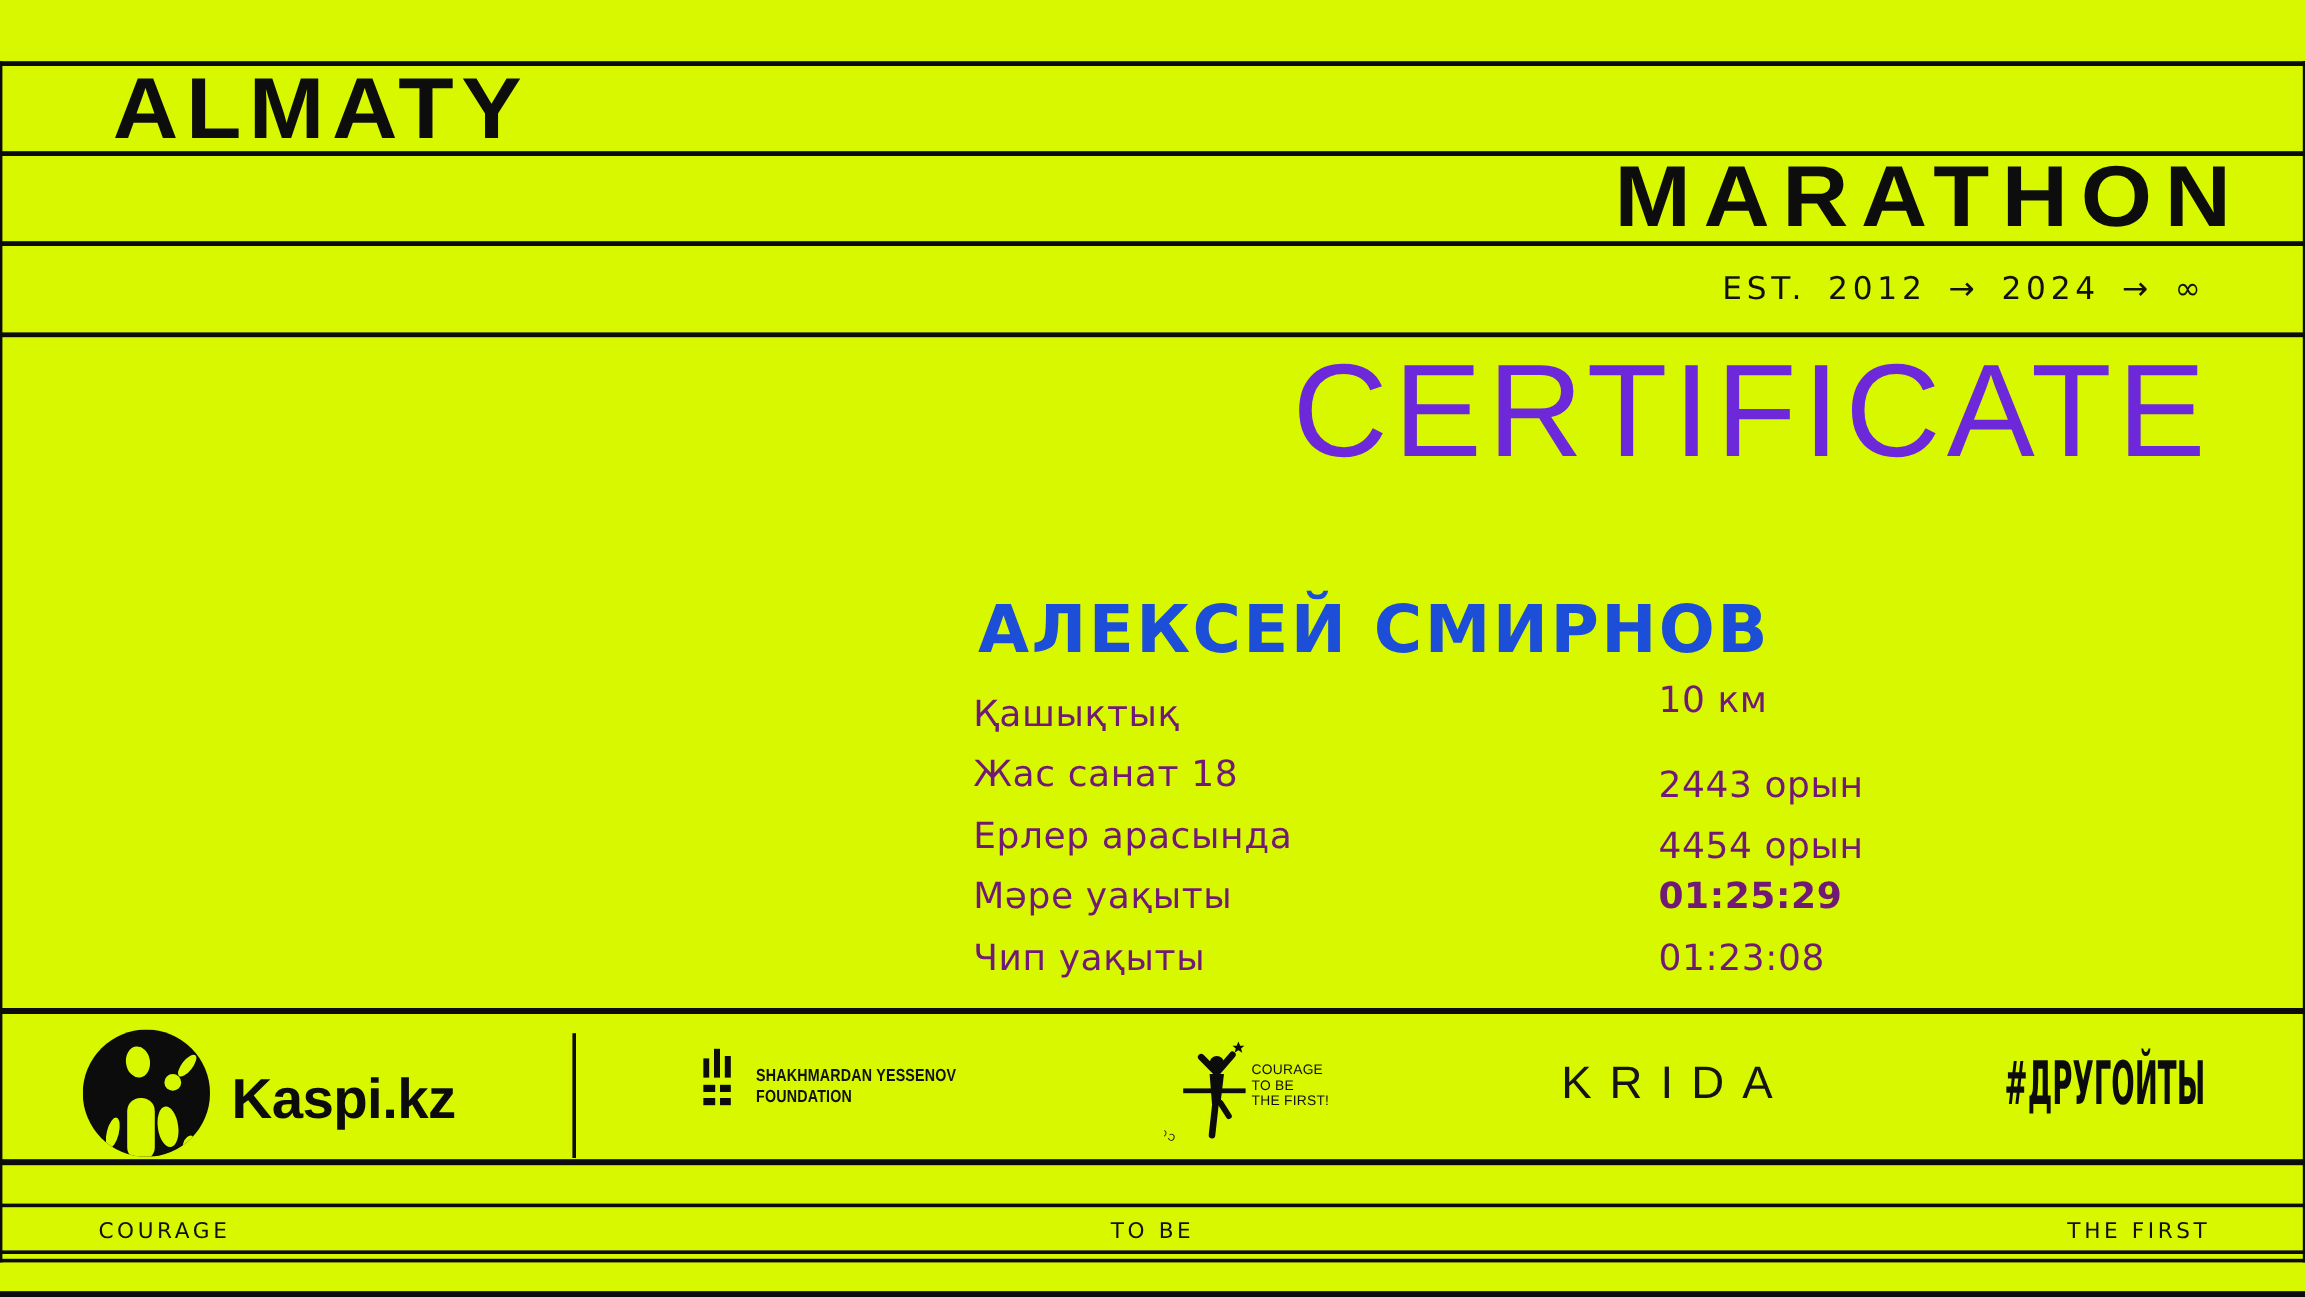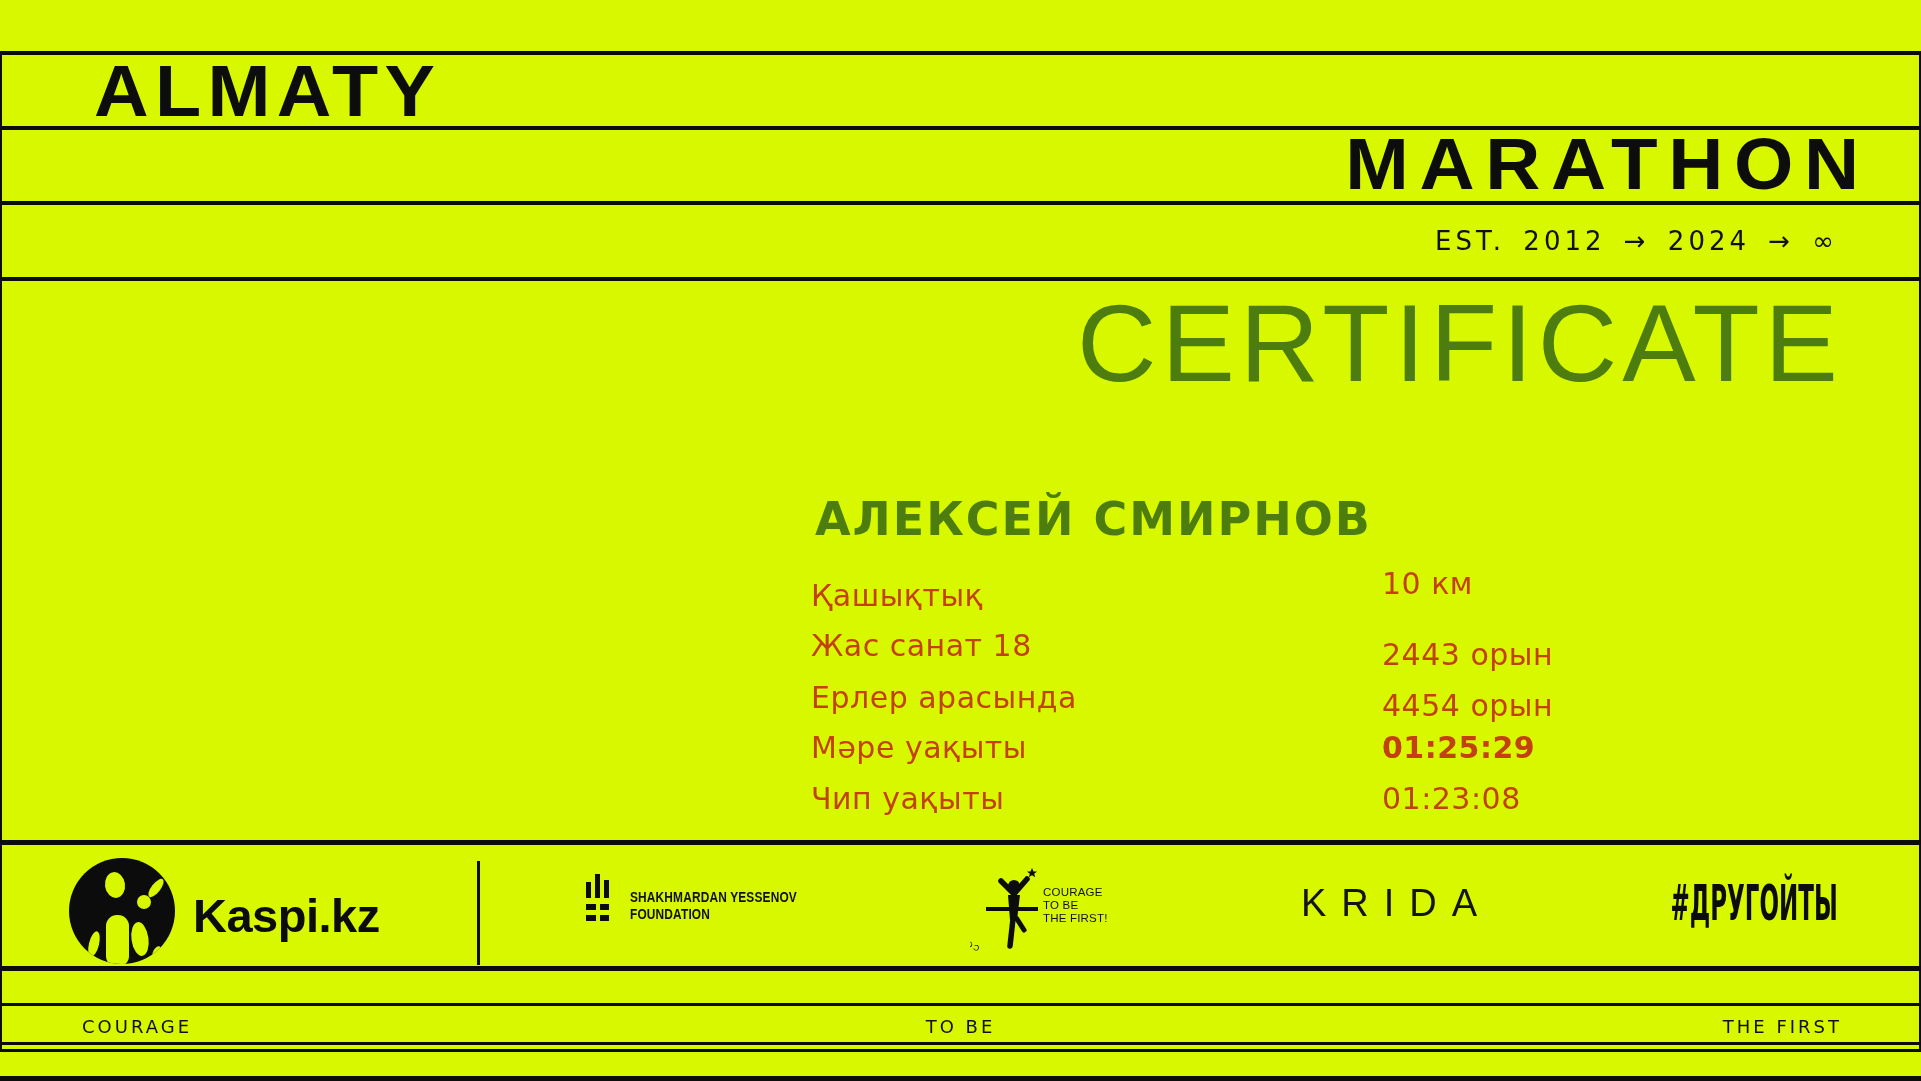--- a/index.html
+++ b/index.html
@@ -21,30 +21,30 @@
     position:absolute;right:83px;font-weight:700;font-size:72px;line-height:1;
     letter-spacing:10px;margin-right:-10px;transform:scaleX(1.06);transform-origin:right center;
   }
   .est-line{
     position:absolute;right:83px;top:226px;
     font-family:"DejaVu Sans",sans-serif;font-size:26px;letter-spacing:4px;word-spacing:6px;
     color:#111;white-space:nowrap;
   }
   .cert-title{
     position:absolute;right:83px;top:288px;font-size:110px;line-height:1;
-    font-weight:400;letter-spacing:5px;margin-right:-5px;white-space:nowrap;color:#4d7c0f;
+    font-weight:400;letter-spacing:5px;margin-right:-5px;white-space:nowrap;color:#6d28d9;
   }
   .recipient{
     position:absolute;left:815px;top:492px;
-    font-family:"DejaVu Sans",sans-serif;font-weight:700;font-size:46px;
-    letter-spacing:2px;color:#4d7c0f;white-space:nowrap;text-align:center;
+    font-family:"DejaVu Sans",sans-serif;font-weight:700;font-size:55px;
+    letter-spacing:2px;color:#1d4ed8;white-space:nowrap;text-align:center;
   }
   .res-label,.res-value{
     position:absolute;font-family:"DejaVu Sans",sans-serif;font-size:30px;
-    color:#c2410c;letter-spacing:.5px;white-space:nowrap;
+    color:#701a75;letter-spacing:.5px;white-space:nowrap;
   }
   .res-label{left:811px;}
   .res-value{left:1382px;}
 
   
   .kaspi-wordmark{
     position:absolute;left:193px;top:840px;height:150px;display:flex;align-items:center;
     font-weight:700;font-size:47px;letter-spacing:-.5px;color:#0c0c0c;
   }
   .divider{position:absolute;left:477px;top:861px;width:3px;height:104px;background:#0c0c0c;}

